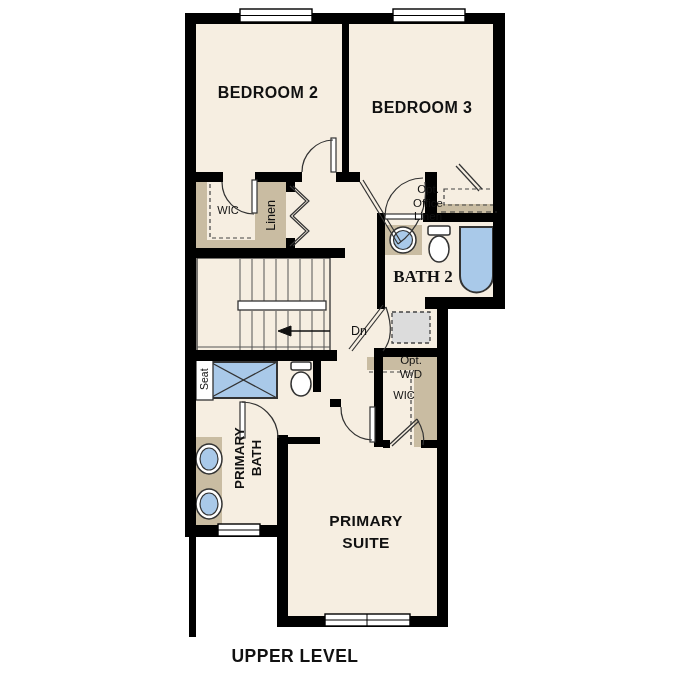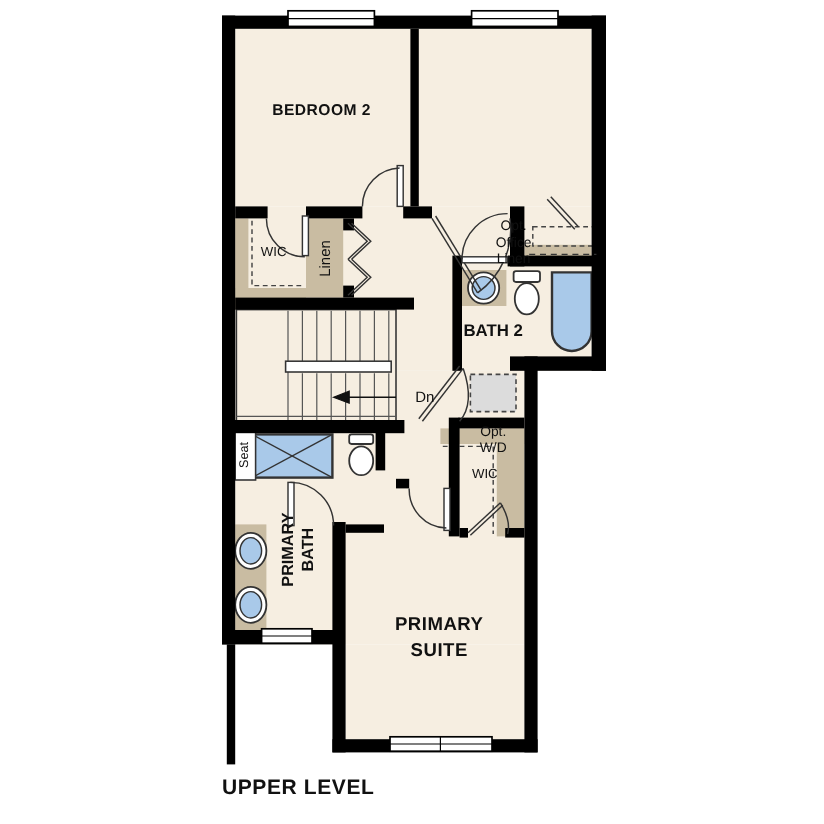--- a/index.html
+++ b/index.html
@@ -3,21 +3,21 @@
 <meta charset="utf-8">
 <style>
   html,body{margin:0;padding:0;background:#fff;}
   .canvas{position:relative;width:687px;height:687px;background:#ffffff;
           font-family:"Liberation Sans",sans-serif;overflow:hidden;}
   svg{position:absolute;left:0;top:0;}
   .lbl{position:absolute;color:#111;text-align:center;line-height:1.18;
        white-space:pre-line;pointer-events:none;}
   .b{font-weight:bold;}
   .rot{transform:rotate(-90deg);}
-  .room{font-size:13px;letter-spacing:.4px;}
+  .room{font-size:16px;letter-spacing:.4px;}
   .small{font-size:11.5px;margin-top:40px;}
   .mid{font-size:11px;}
 </style>
 </head>
 <body>
 
 <div class="canvas">
 
 <svg width="687" height="687" viewBox="0 0 687 687">
 
@@ -202,35 +202,36 @@
     </g>
     <g>
       <line x1="390" y1="444" x2="417" y2="419"></line>
           <line x1="392" y1="446" x2="419" y2="421"></line>
       <path d="M 417,419 Q 426,434 423,445"></path>
     </g>
   </g>
 </svg>
 
   <div class="lbl b room" style="left:193px;top:84px;width:150px;">BEDROOM 2</div>
+  <div class="lbl b room" style="left:347px;top:99px;width:150px;">BEDROOM 3</div>
 
   <div class="lbl small" style="left:388px;top:143px;width:80px;"><span>Opt.</span><br><span>Office</span><br><span>Linen</span></div>
 
   <div class="lbl mid" style="left:203px;top:204px;width:50px;">WIC</div>
   <div class="lbl rot" style="left:241px;top:208px;width:60px;font-size:12.5px;">Linen</div>
 
-  <div class="lbl b" style="left:371px;top:267px;width:80px;font-size:14px;">BATH 2</div>
-
-  <div class="lbl" style="left:332px;top:324px;width:30px;text-align:right;font-size:12.5px;">Dn</div>
+  <div class="lbl b" style="left:383px;top:267px;width:80px;font-size:17px;font-family:Liberation Serif, serif;">BATH 2</div>
+
+  <div class="lbl" style="left:344px;top:324px;width:30px;text-align:center;font-size:12.5px;">Dn</div>
 
   <div class="lbl small" style="left:391px;top:314px;width:40px;"><span>Opt.</span><br><span>W/D</span></div>
 
   <div class="lbl mid" style="left:379px;top:389px;width:50px;">WIC</div>
 
   <div class="lbl rot" style="left:184px;top:373px;width:40px;font-size:10.5px;">Seat</div>
 
   <div class="lbl b rot" style="left:188px;top:441px;width:120px;height:34px;font-size:13.5px;line-height:17px;"><span>PRIMARY</span><br><span>BATH</span></div>
 
   <div class="lbl b" style="left:291px;top:510px;width:150px;font-size:15.5px;line-height:22px;letter-spacing:.4px;"><span>PRIMARY</span><br><span>SUITE</span></div>
 
-  <div class="lbl b" style="left:185px;top:646px;width:220px;text-align:left;font-size:17.5px;letter-spacing:.5px;">UPPER LEVEL</div>
+  <div class="lbl b" style="left:185px;top:646px;width:220px;text-align:center;font-size:17.5px;letter-spacing:.5px;">UPPER LEVEL</div>
 
 </div>
 
 </body></html>

